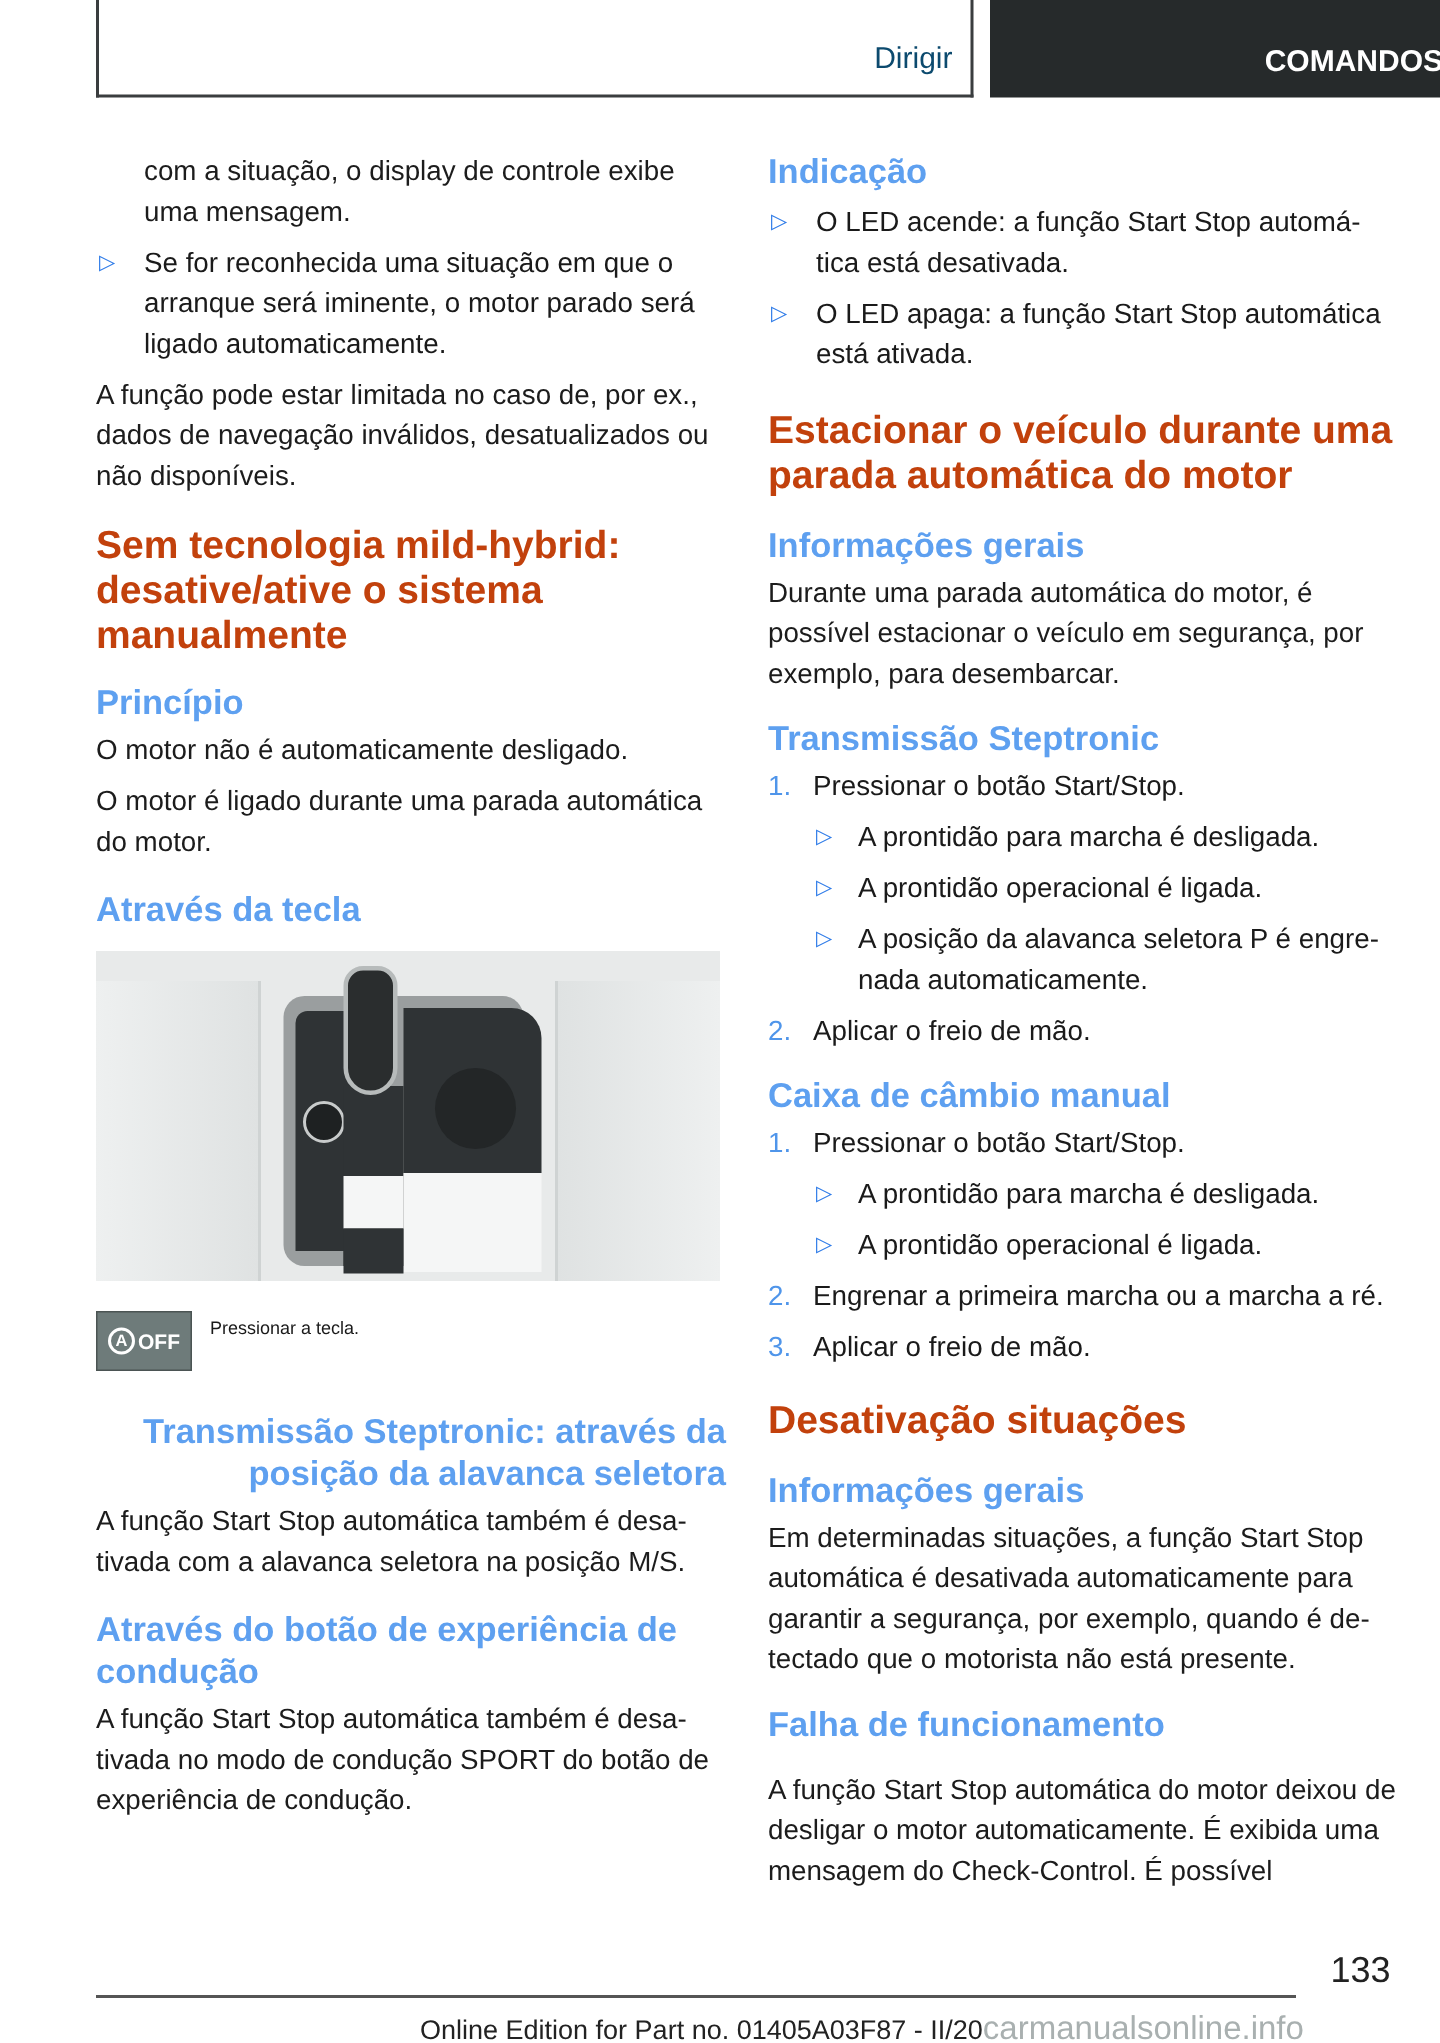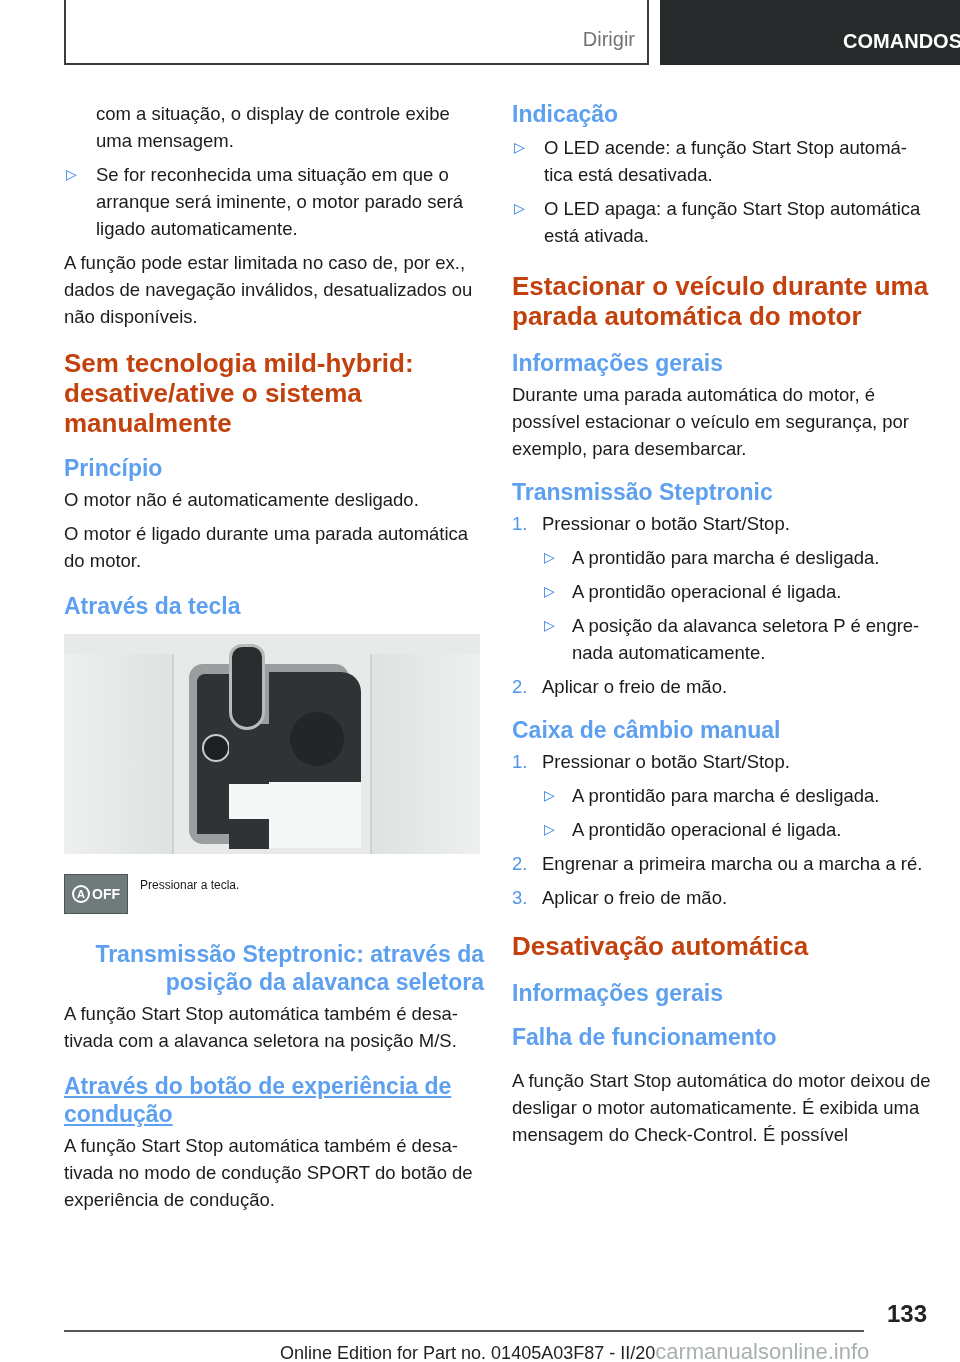--- a/index.html
+++ b/index.html
@@ -5,21 +5,21 @@
   * { box-sizing: border-box; margin: 0; padding: 0; }
   html, body { width: 960px; height: 1362px; background: #ffffff; overflow: hidden; }
   body { position: relative; font-family: "Liberation Sans", sans-serif; color: #1a1a1a; }
 
   
   .hdr-left {
     position: absolute; left: 64px; top: 0; width: 585px; height: 65px;
     border: 2px solid #3a3d3f; border-top: none; background: #fff;
   }
   .hdr-left span {
-    position: absolute; right: 12px; bottom: 12px; font-size: 20px; color: #737373;
+    position: absolute; right: 12px; bottom: 12px; font-size: 20px; color: #0c4a6e;
   }
   .hdr-right {
     position: absolute; left: 660px; top: 0; width: 336px; height: 65px;
     background: #262a2b;
   }
   .hdr-right span {
     position: absolute; right: 34px; bottom: 12px; font-size: 20px; font-weight: bold; color: #ffffff;
   }
 
   .col { position: absolute; top: 100px; }
@@ -58,21 +58,21 @@
   .icon-row { display: flex; align-items: flex-start; margin-top: 20px; }
   .off-icon {
     width: 64px; height: 40px; background: #6e7b7a; border: 1px solid #4b5453;
     display: flex; align-items: center; justify-content: center; gap: 2px;
     color: #fff; font-weight: bold; font-size: 14px;
   }
   .off-icon .a-circ { width: 18px; height: 18px; border: 2px solid #fff; border-radius: 50%; font-size: 11px; line-height: 14px; text-align: center; }
   .icon-row p { margin-left: 12px; font-size: 12px; line-height: 27px; margin-top: -2px; text-align: right; }
 
   
-  .page-num { position: absolute; right: 33px; top: 1300px; font-size: 24px; font-weight: bold; color: #222; }
+  .page-num { position: absolute; right: 33px; top: 1300px; font-size: 24px; font-weight: normal; color: #222; }
   .footer-rule { position: absolute; left: 64px; top: 1330px; width: 800px; height: 2px; background: #555; }
   .footer-text { position: absolute; left: 280px; top: 1339px; font-size: 18px; color: #222; white-space: nowrap; }
   .footer-text .wm { color: #a9b0b0; font-size: 22px; }
 </style>
 </head>
 <body>
 
 <div class="hdr-left">
   <span>Dirigir</span>
 </div>
@@ -113,21 +113,21 @@
   <div class="icon-row">
     <div class="off-icon">
       <span class="a-circ">A</span>
       <span>OFF</span>
     </div>
     <p>Pressionar a tecla.</p>
   </div>
 
   <h2 class="h2" style="margin-top:26px;margin-bottom:4px;text-align:right;">Transmissão Steptronic: através da posição da alavanca seletora</h2>
   <p class="body">A função Start Stop automática também é desa-tivada com a alavanca seletora na posição M/S.</p>
-  <h2 class="h2" style="margin-top:18px;margin-bottom:4px;text-decoration:underline;">Através do botão de experiência de condução</h2>
+  <h2 class="h2" style="margin-top:18px;margin-bottom:4px;">Através do botão de experiência de condução</h2>
   <p class="body">A função Start Stop automática também é desa-tivada no modo de condução SPORT do botão de experiência de condução.</p>
 </div>
 
 <div class="col col-right">
   <h2 class="h2" style="margin-bottom:6px;">Indicação</h2>
   <div class="bullet">
     <span class="tri">▷</span>
     <span>O LED acende: a função Start Stop automá-tica está desativada.</span>
   </div>
   <div class="bullet">
@@ -176,22 +176,23 @@
   </div>
   <div class="num">
     <span class="n">2.</span>
     <span>Engrenar a primeira marcha ou a marcha a ré.</span>
   </div>
   <div class="num">
     <span class="n">3.</span>
     <span>Aplicar o freio de mão.</span>
   </div>
 
-  <h1 class="h1" style="margin-top:20px;margin-bottom:18px;">Desativação automática</h1>
+  <h1 class="h1" style="margin-top:20px;margin-bottom:18px;">Desativação situações</h1>
   <h2 class="h2" style="margin-bottom:4px;">Informações gerais</h2>
+  <p class="body">Em determinadas situações, a função Start Stop automática é desativada automaticamente para garantir a segurança, por exemplo, quando é de-tectado que o motorista não está presente.</p>
   <h2 class="h2" style="margin-top:16px;margin-bottom:16px;">Falha de funcionamento</h2>
   <p class="body">A função Start Stop automática do motor deixou de desligar o motor automaticamente. É exibida uma mensagem do Check-Control. É possível</p>
 </div>
 
 <div class="page-num">133</div>
 <div class="footer-rule"></div>
 <div class="footer-text">
   <span>Online Edition for Part no. 01405A03F87 - II/20</span><span class="wm">carmanualsonline.info</span>
 </div>
 

